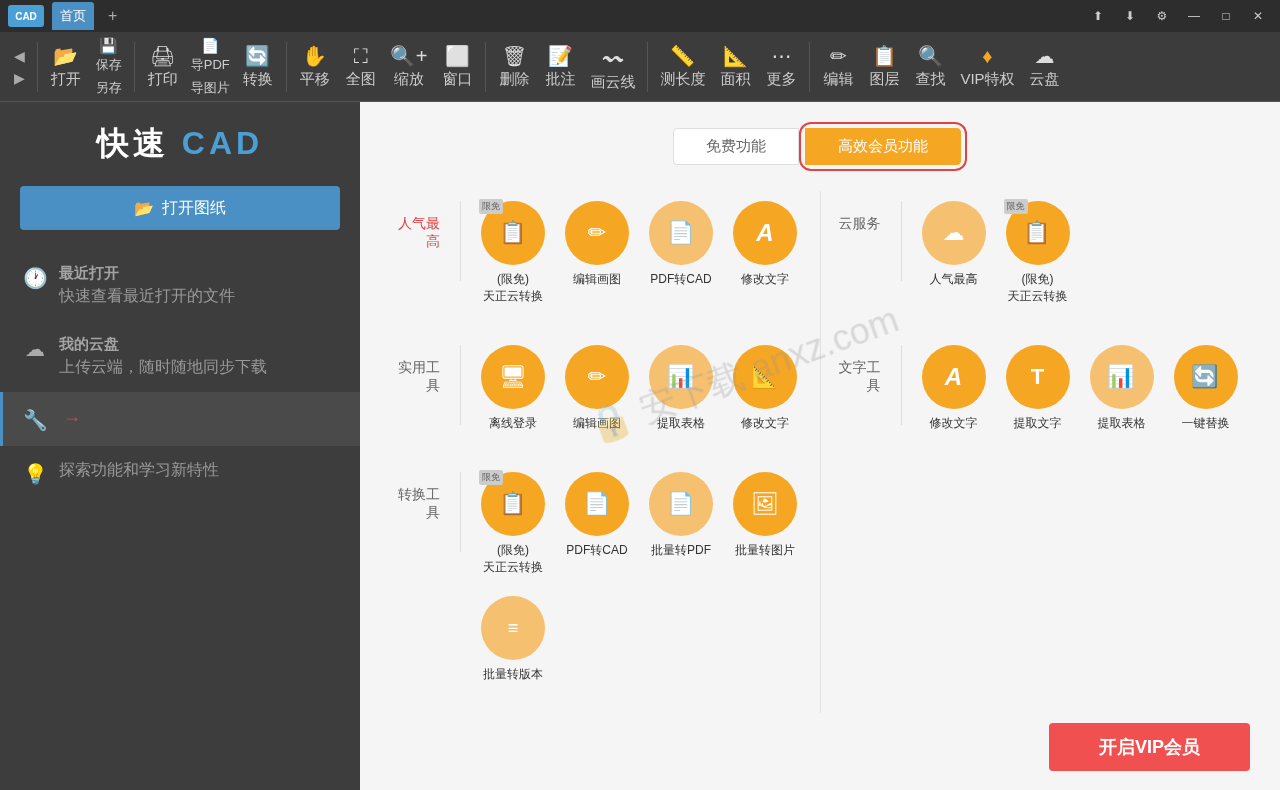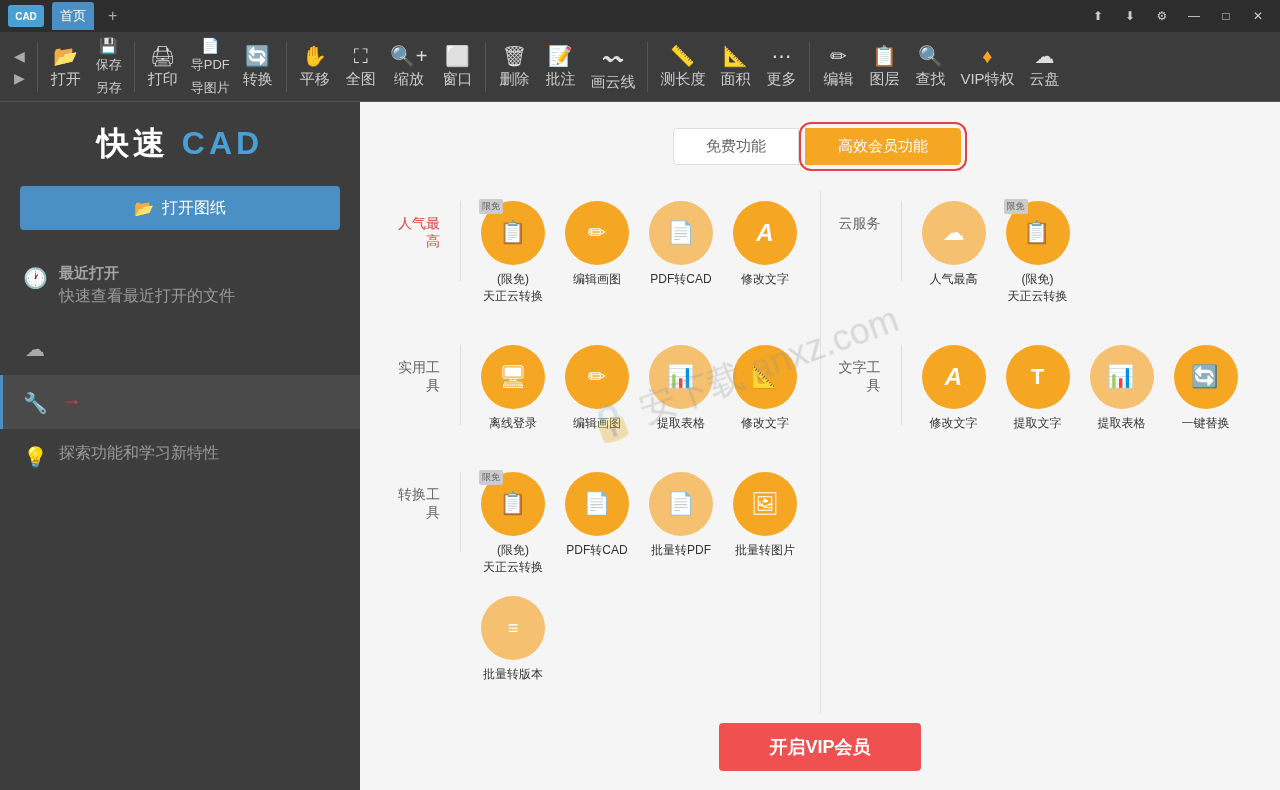--- a/index.html
+++ b/index.html
@@ -302,21 +302,21 @@
       background: #ccc;
       color: #666;
       font-size: 9px;
       padding: 1px 3px;
       border-radius: 2px;
     }
 
     
     .vip-area {
       display: flex;
-      justify-content: center;
+      justify-content: flex-end;
       padding: 10px 0 20px 0;
     }
     .vip-btn {
       background: #f05050;
       color: white;
       border: none;
       border-radius: 4px;
       padding: 12px 50px;
       font-size: 18px;
       cursor: pointer;
@@ -492,20 +492,24 @@
     <div class="sidebar-nav">
       <div class="sidebar-item">
         <div class="sidebar-item-icon">🕐</div>
         <div class="sidebar-item-text">
           <div class="sidebar-item-title">最近打开</div>
           <div class="sidebar-item-subtitle">快速查看最近打开的文件</div>
         </div>
       </div>
       <div class="sidebar-item">
         <div class="sidebar-item-icon">☁</div>
+        <div class="sidebar-item-text">
+          <div class="sidebar-item-title">我的云盘</div>
+          <div class="sidebar-item-subtitle">上传云端，随时随地同步下载</div>
+        </div>
       </div>
       <div class="sidebar-item active">
         <div class="sidebar-item-icon">🔧</div>
         <span class="red-arrow">→</span>
       </div>
       <div class="sidebar-item">
         <div class="sidebar-item-icon">💡</div>
         <div class="sidebar-item-text">
           <div class="sidebar-item-subtitle">探索功能和学习新特性</div>
         </div>

